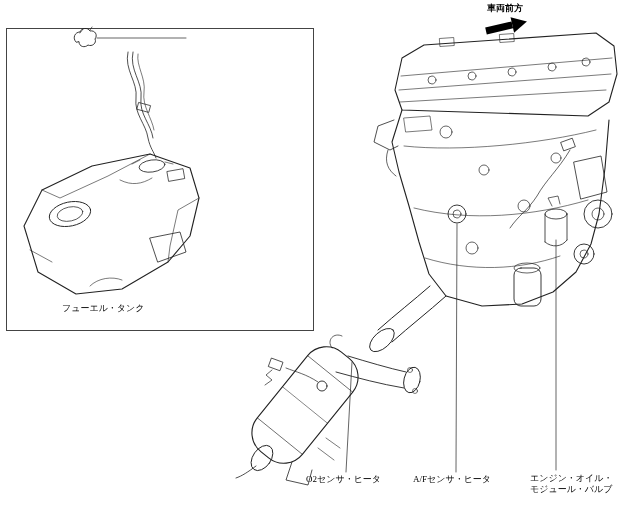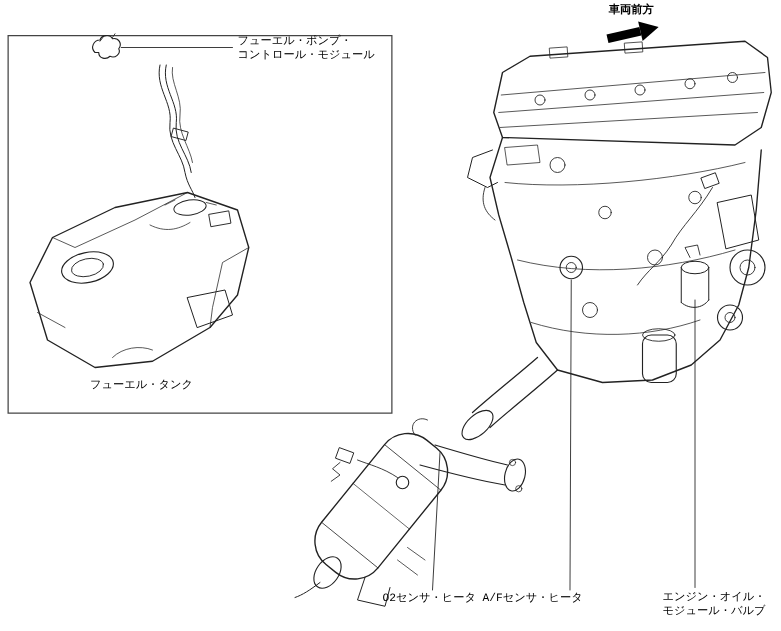--- a/index.html
+++ b/index.html
@@ -1,18 +1,18 @@
 <!DOCTYPE html>
 <html><head>
 <meta charset="utf-8">
 <style>
   html,body{margin:0;padding:0;background:#fff;}
   #stage{
     position:relative;width:625px;height:505px;background:#fff;overflow:hidden;
-    font-family:Liberation Mono, monospace;color:#000;
+    font-family:Liberation Serif, serif;color:#000;
   }
   #stage svg{position:absolute;left:0;top:0;}
   .lineart{stroke:#222;fill:none;stroke-linecap:round;stroke-linejoin:round;}
   .label{
     position:absolute;font-size:9px;line-height:11px;white-space:nowrap;color:#000;
   }
   .label.bold{font-weight:bold;}
   .inset-box{
     position:absolute;left:6px;top:28px;width:308px;height:303px;
     border:1px solid #444;box-sizing:border-box;
@@ -148,29 +148,25 @@
     </g>
 
     <g transform="translate(486,31) rotate(-13)">
       <rect x="0" y="-3.5" width="27" height="7" fill="#000" stroke="none"></rect>
       <polygon points="27,-8 42,0 27,8" fill="#000" stroke="none"></polygon>
     </g>
   </svg>
 
   <div class="label bold" style="left:487px;top:3px;">車両前方</div>
 
-  <div class="label" style="left:190px;top:28px;">
-    <div>フューエル・ポンプ・</div>
-    <div>コントロール・モジュール</div>
-  </div>
 
-  <div class="label" style="left:62px;top:303px;margin-left:10px;">フューエル・タンク</div>
+  <div class="label" style="left:62px;top:303px;">フューエル・タンク</div>
 
   <div class="label" style="left:306px;top:474px;">O2センサ・ヒータ</div>
 
-  <div class="label" style="left:386px;top:474px;text-align:right;">A/Fセンサ・ヒータ</div>
+  <div class="label" style="left:413px;top:474px;text-align:right;">A/Fセンサ・ヒータ</div>
 
   <div class="label" style="left:516px;top:473px;margin-left:14px;">
     <div>エンジン・オイル・</div>
     <div>モジュール・バルブ</div>
   </div>
 
 </div>
 
 </body></html>

